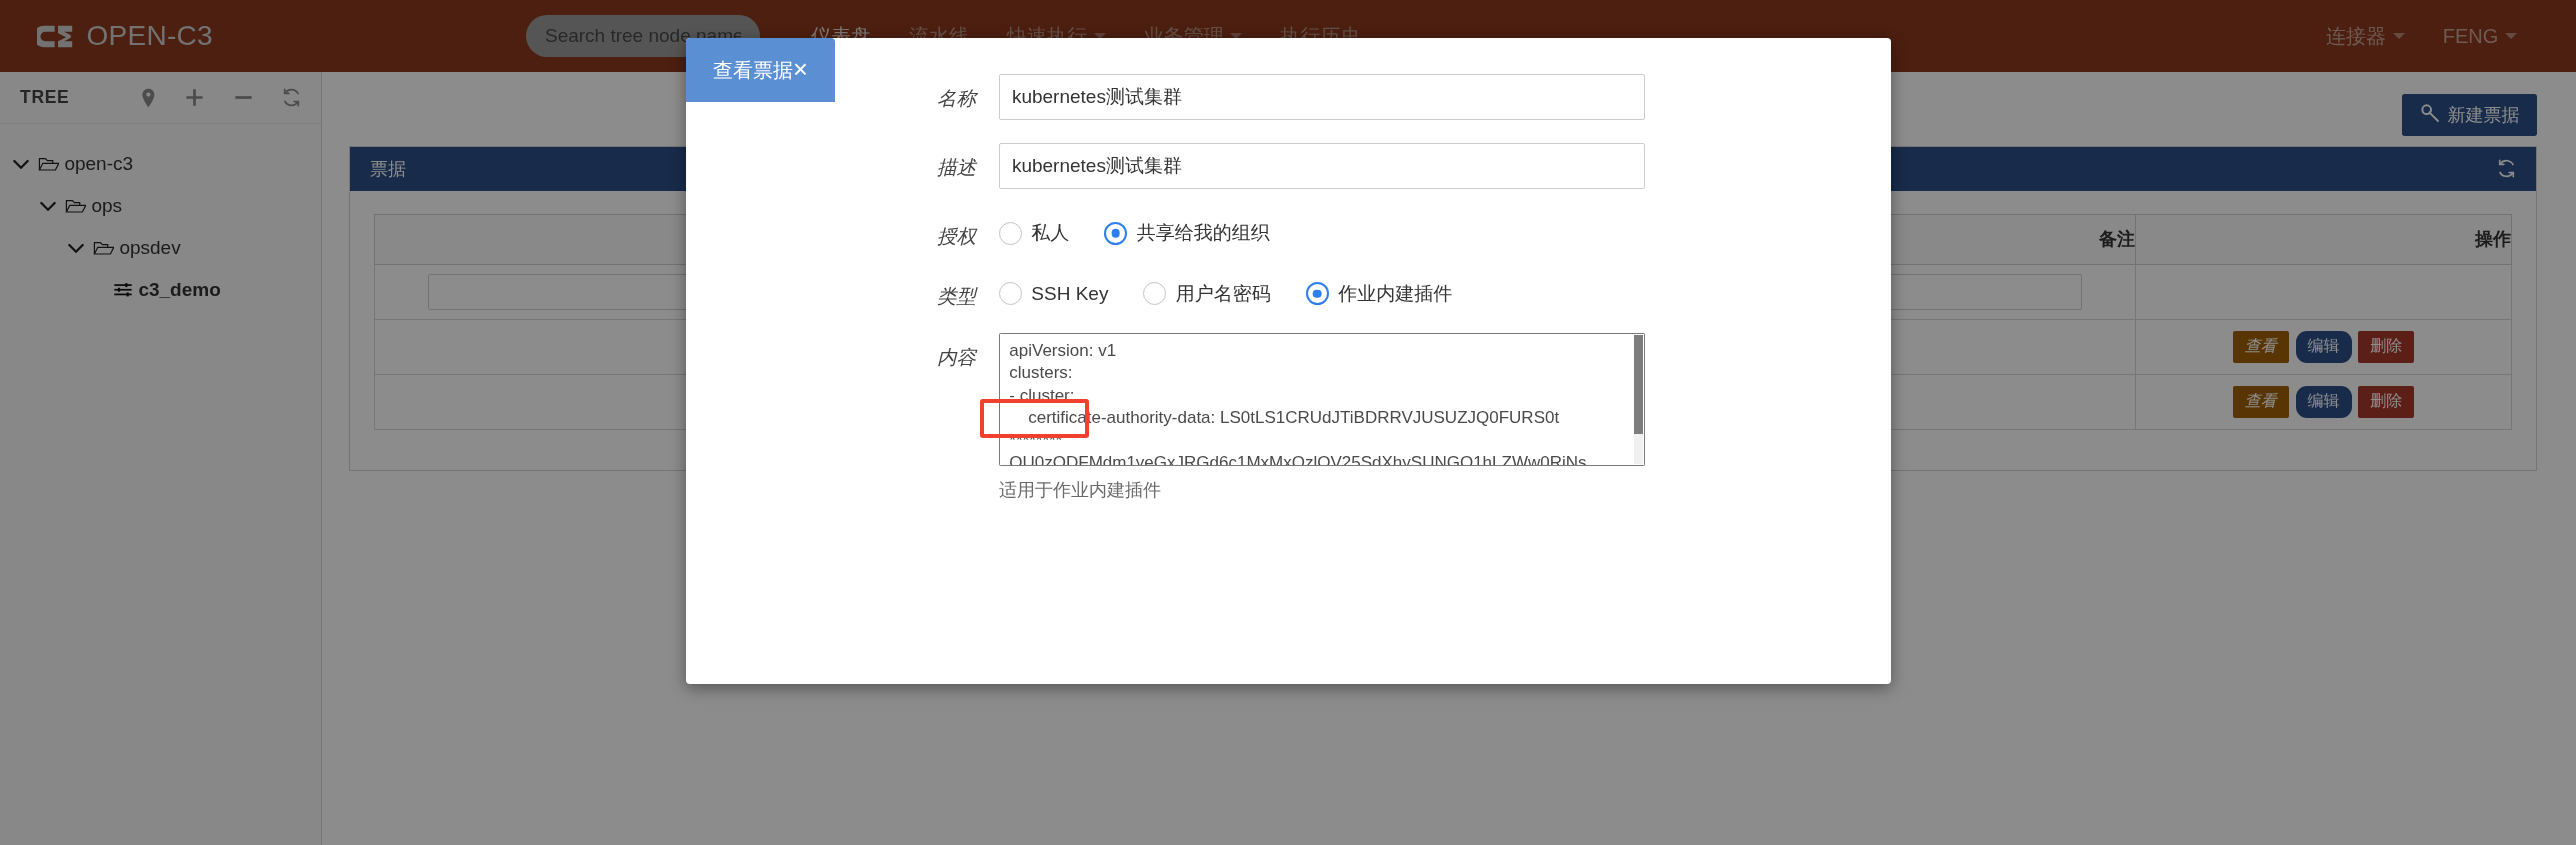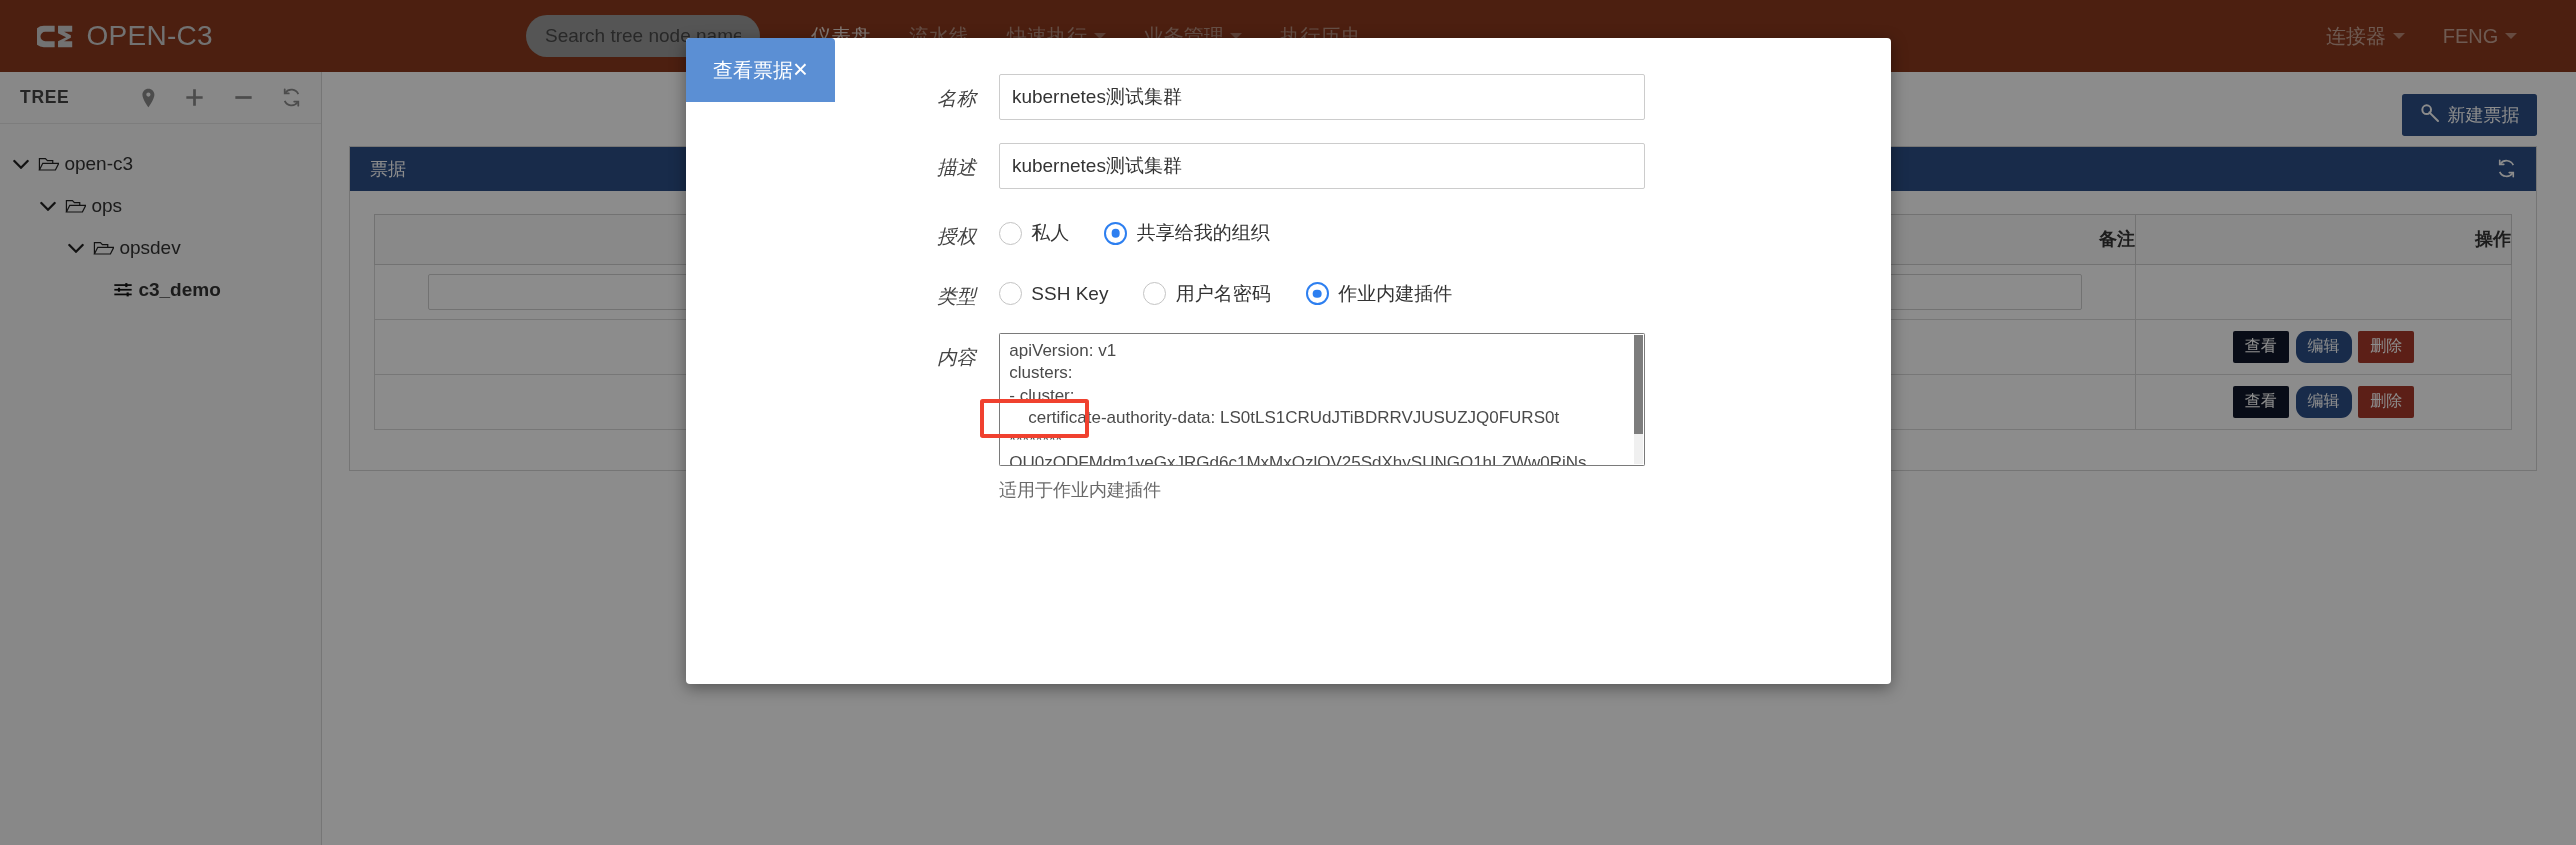--- a/index.html
+++ b/index.html
@@ -131,21 +131,21 @@
     width: 88%; height: 36px;
     border: 0.7px solid #d0d0d0; border-radius: 2px;
     background: #fff;
   }
   .act-btns { display: flex; gap: 6.7px; justify-content: center; }
   .abtn {
     border: none; border-radius: 2px; color: #fff;
     font-size: 16px; height: 32px; padding: 0 12px;
     cursor: pointer; font-family: "Liberation Sans", sans-serif;
   }
-  .abtn.view { background: #0f172a; }
+  .abtn.view { background: #a16207; font-style: italic; }
   .abtn.edit { background: #2c4f87; border-radius: 11px; }
   .abtn.del  { background: #a83a2a; }
 
   
   .overlay {
     position: absolute; top: 0; left: 0;
     width: 2576px; height: 846px;
     background: rgba(0,0,0,0.45);
     z-index: 20;
   }

